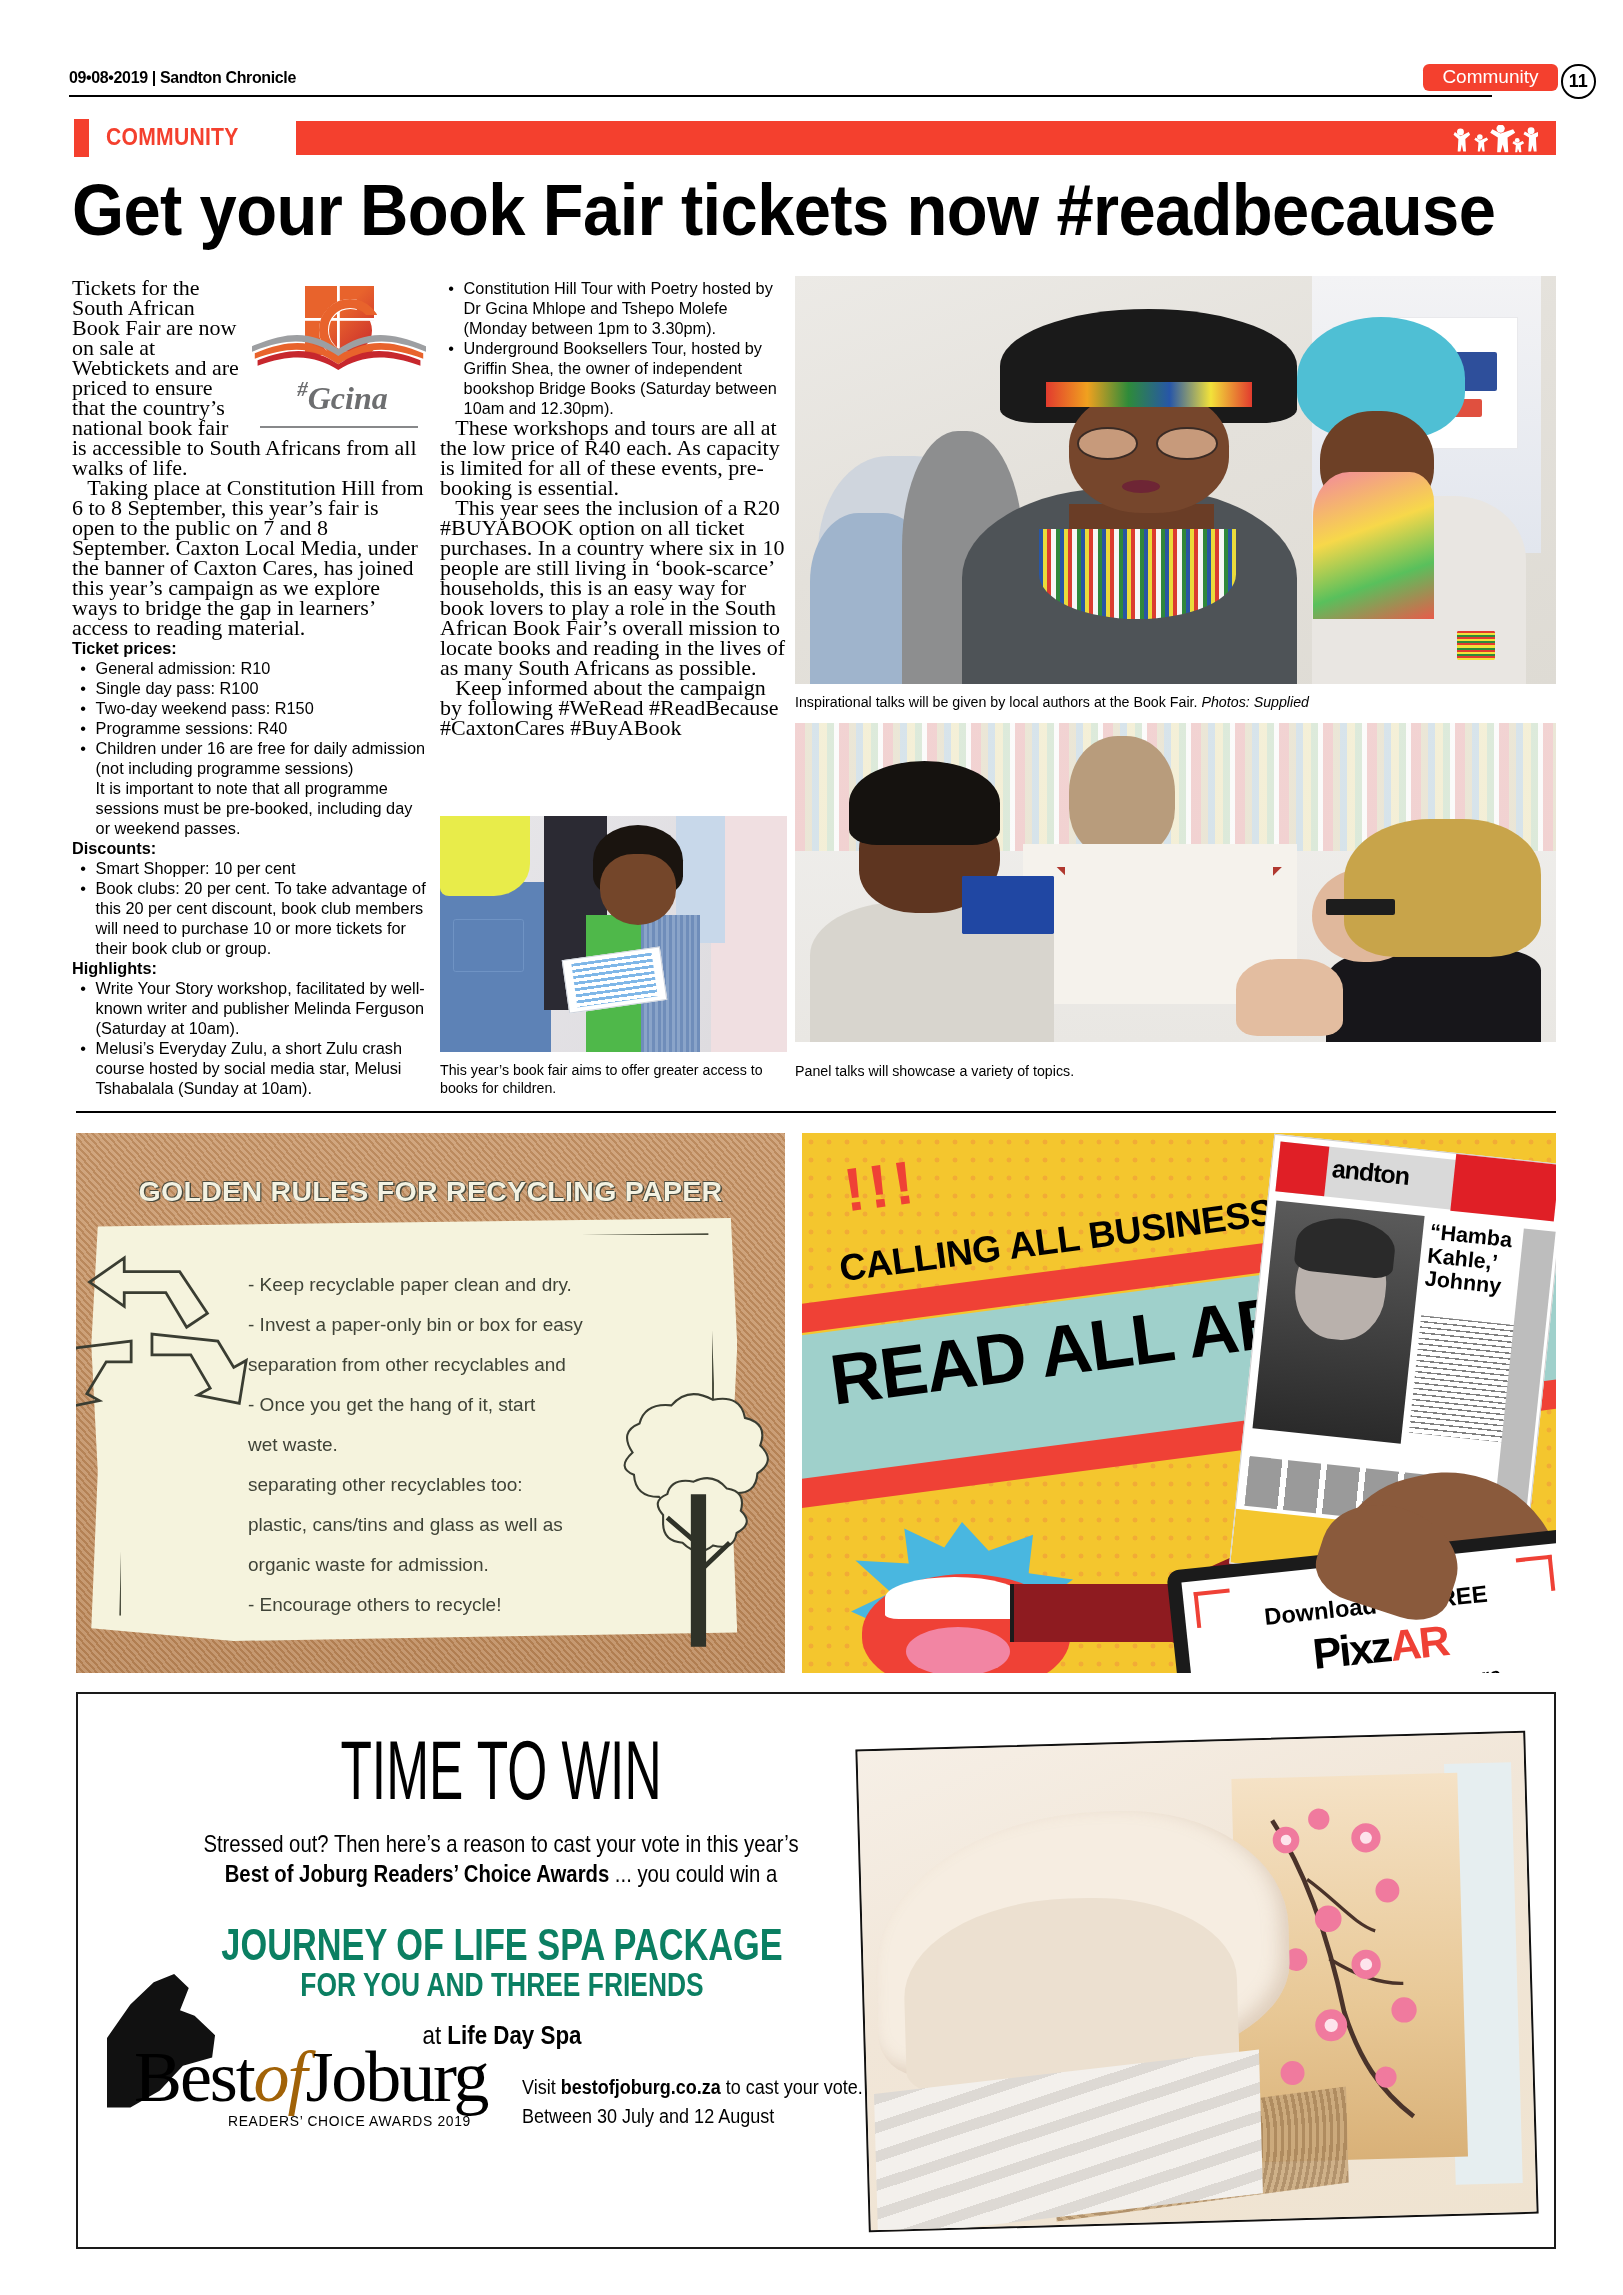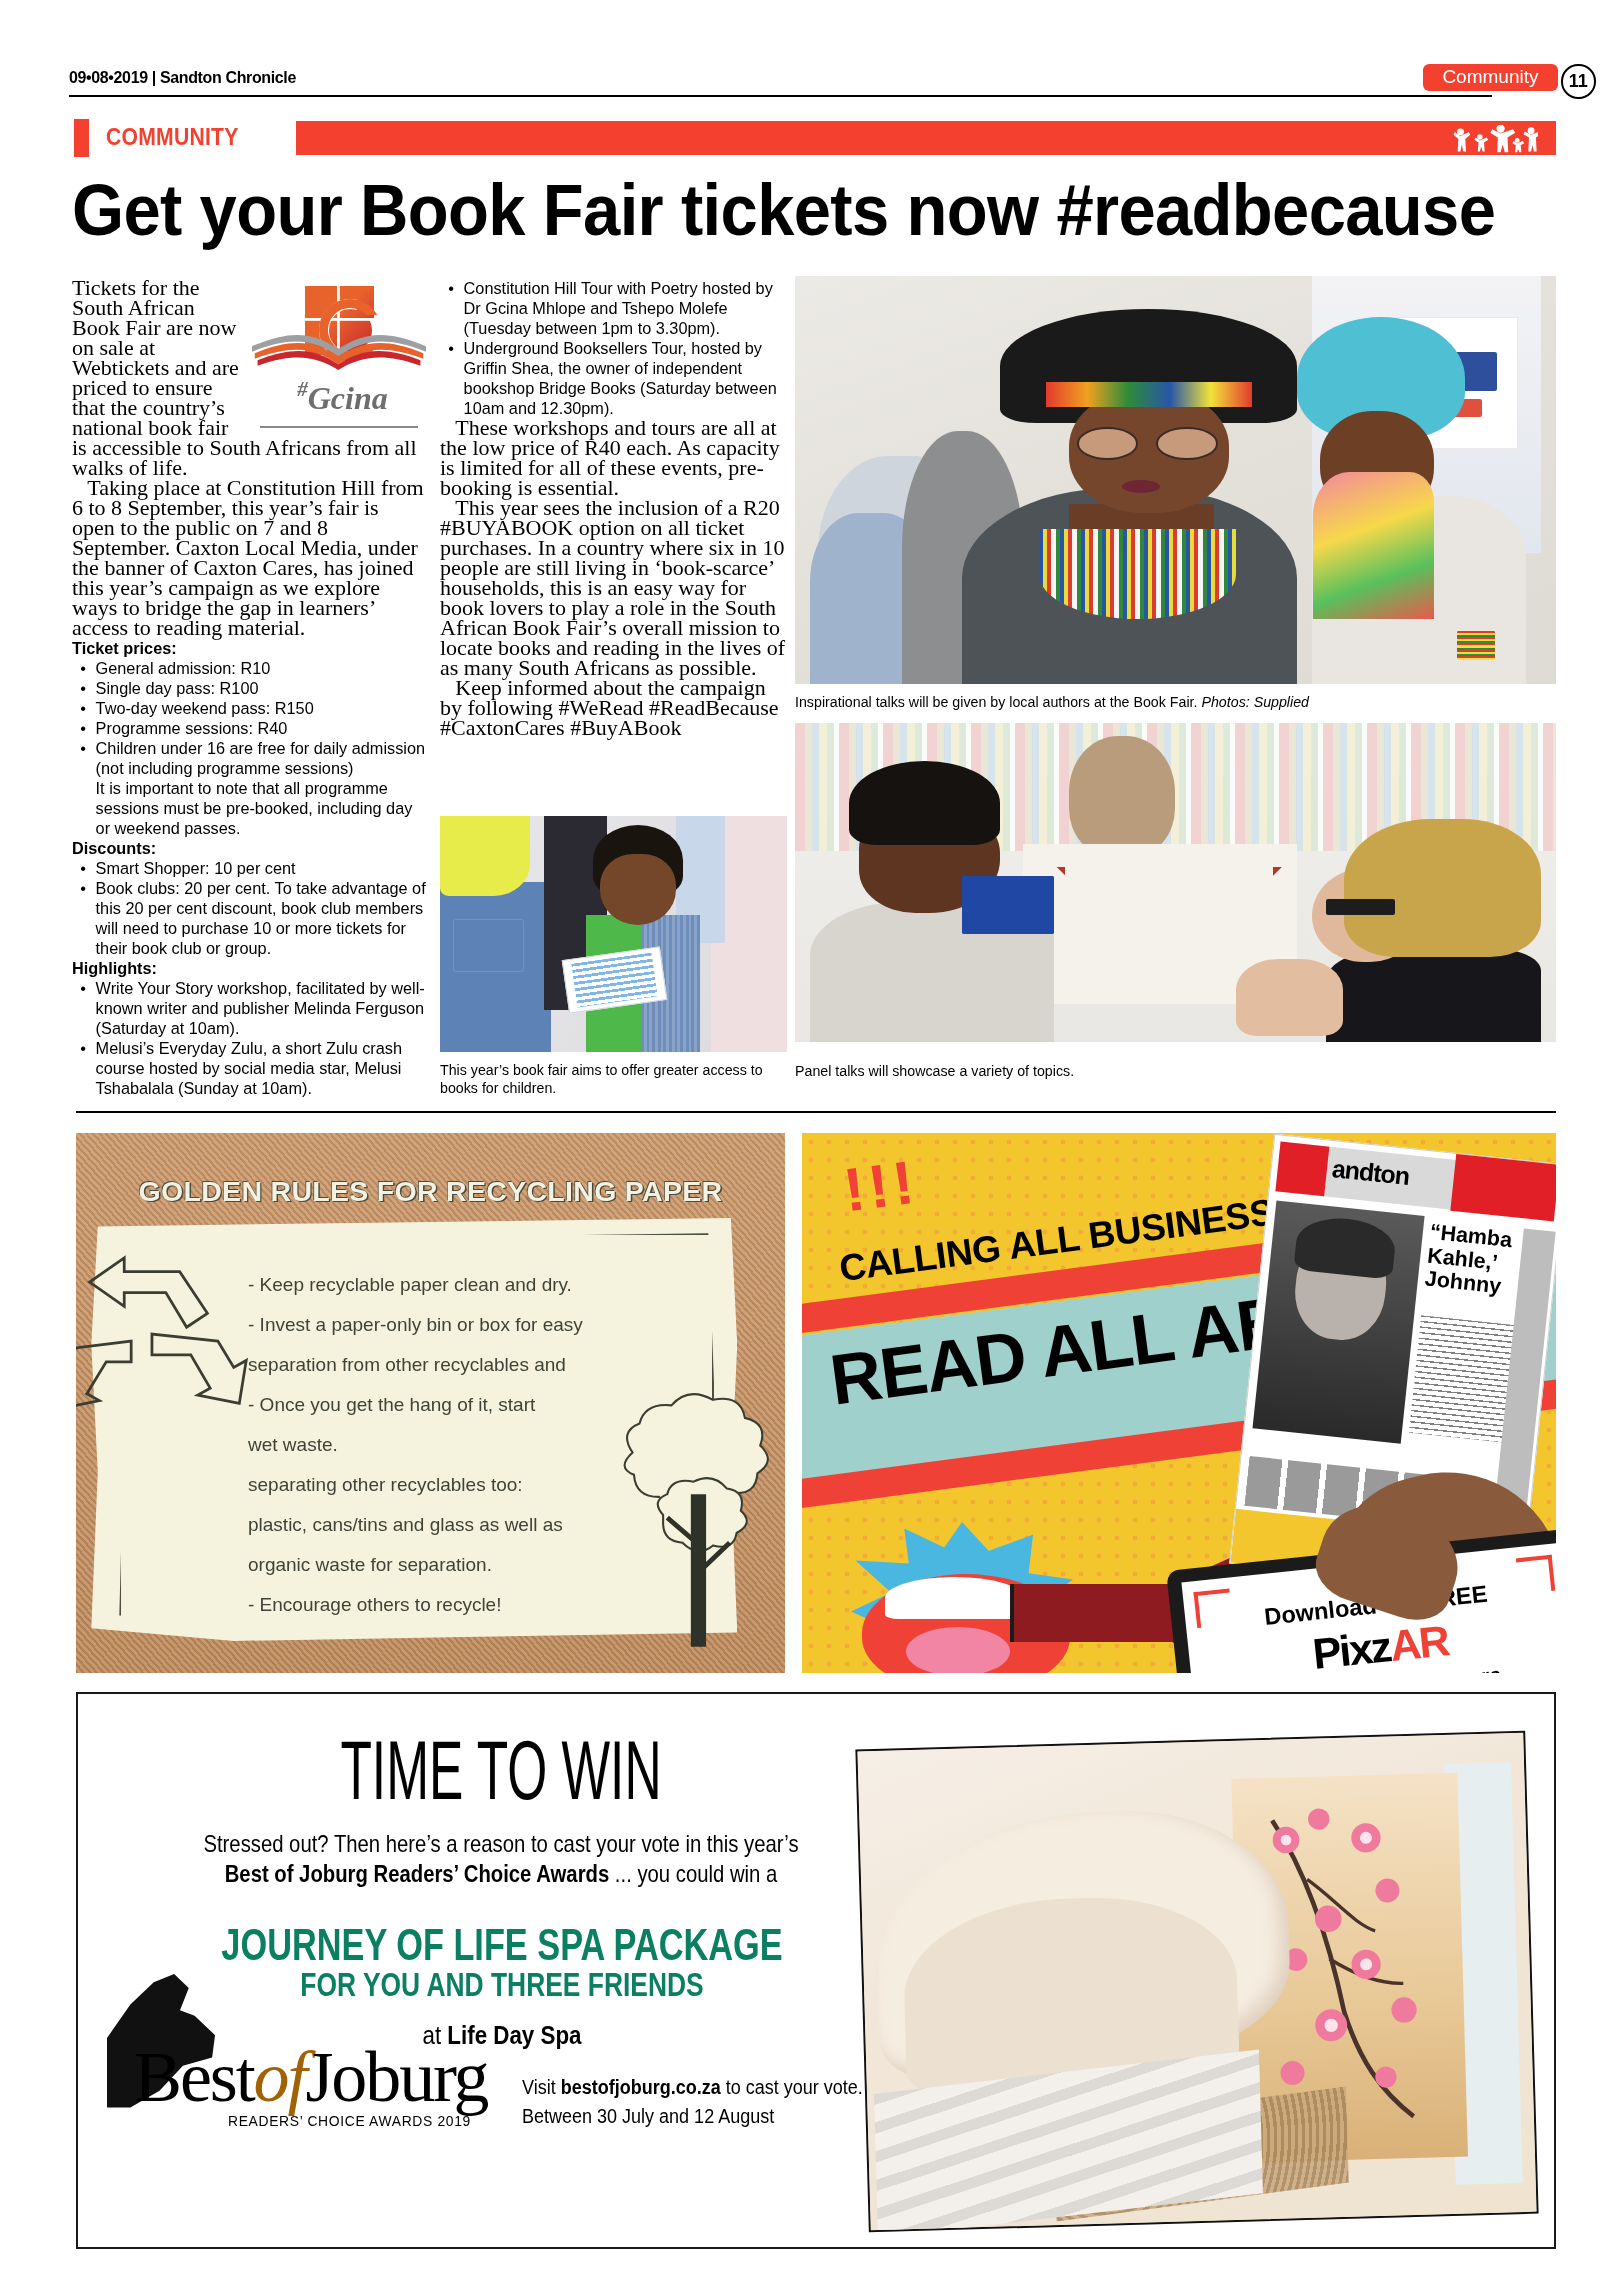--- a/index.html
+++ b/index.html
@@ -327,21 +327,21 @@
       <ul class="bul">
         <li>Write Your Story workshop, facilitated by well-known writer and publisher Melinda Ferguson (Saturday at 10am).</li>
         <li>Melusi’s Everyday Zulu, a short Zulu crash course hosted by social media star, Melusi Tshabalala (Sunday at 10am).</li>
       </ul>
     </div>
   </div>
 
   <div class="col col2">
     <div class="sans">
       <ul class="bul">
-        <li>Constitution Hill Tour with Poetry hosted by Dr Gcina Mhlope and Tshepo Molefe (Tuesday between 1pm to 3.30pm).</li>
+        <li>Constitution Hill Tour with Poetry hosted by Dr Gcina Mhlope and Tshepo Molefe (Monday between 1pm to 3.30pm).</li>
         <li>Underground Booksellers Tour, hosted by Griffin Shea, the owner of independent bookshop Bridge Books (Saturday between 10am and 12.30pm).</li>
       </ul>
     </div>
     <div class="serif" style="padding-left:0">
       <p class="ind" style="padding-left:0">These workshops and tours are all at the low price of R40 each. As capacity is limited for all of these events, pre-booking is essential.</p>
       <p class="ind">This year sees the inclusion of a R20 #BUYABOOK option on all ticket purchases. In a country where six in 10 people are still living in ‘book-scarce’ households, this is an easy way for book lovers to play a role in the South African Book Fair’s overall mission to locate books and reading in the lives of as many South Africans as possible.</p>
       <p class="ind">Keep informed about the campaign by following #WeRead #ReadBecause #CaxtonCares #BuyABook</p>
     </div>
   </div>
 
@@ -431,21 +431,21 @@
       <path d="M152 250 L110 214 M158 290 L200 250" stroke="#2f3228" stroke-width="7" fill="none"></path>
     </svg>
     <div class="rc-list">
       <div>- Keep recyclable paper clean and dry.</div>
       <div>- Invest a paper-only bin or box for easy</div>
       <div>separation from other recyclables and</div>
       <div>- Once you get the hang of it, start</div>
       <div>wet waste.</div>
       <div>separating other recyclables too:</div>
       <div>plastic, cans/tins and glass as well as</div>
-      <div>organic waste for separation.</div>
+      <div>organic waste for admission.</div>
       <div>- Encourage others to recycle!</div>
     </div>
   </div>
 
   <div class="adbox ad-pixz">
     <div class="pz-dots"></div>
     <div class="pz-teal"></div>
     <div class="pz-stripe s1"></div>
     <div class="pz-stripe s2"></div>
     <div class="pz-bang">!!!</div>

